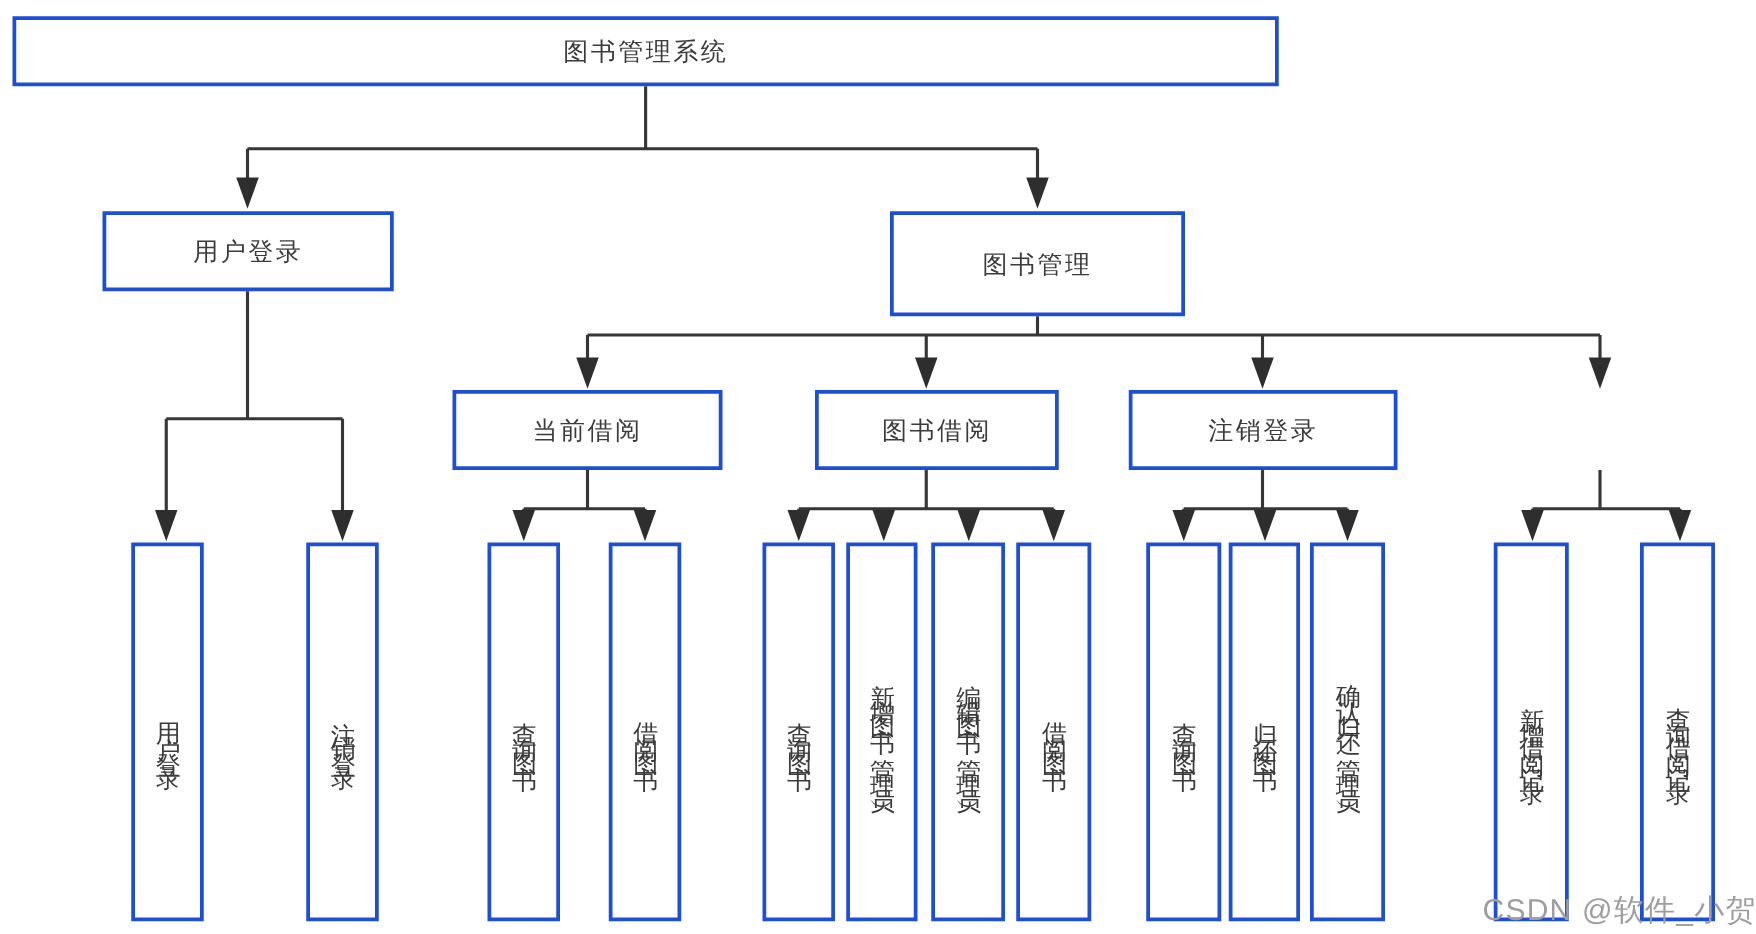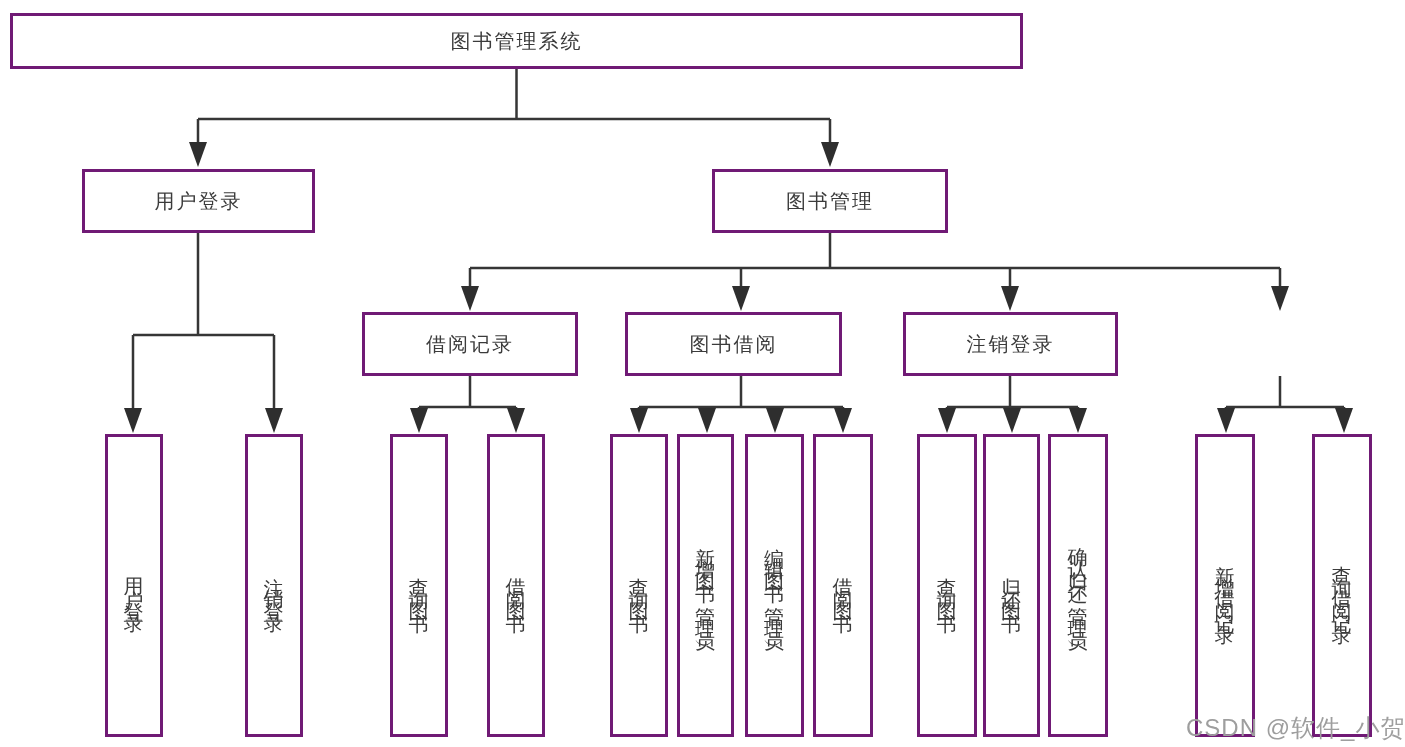--- a/index.html
+++ b/index.html
@@ -2,34 +2,34 @@
 <html><head>
 <meta charset="utf-8">
 <style>
   html,body{margin:0;padding:0;background:#ffffff;}
   #canvas{
     position:relative;width:1405px;height:747px;background:#ffffff;overflow:hidden;
     font-family:"Liberation Sans", sans-serif;
   }
   #connectors{position:absolute;left:0;top:0;width:1405px;height:747px;pointer-events:none;}
   .box{
-    position:absolute;box-sizing:border-box;border:3px solid #701a75;background:#ffffff;
+    position:absolute;box-sizing:border-box;border:3px solid #1d4ed8;background:#ffffff;
     display:flex;align-items:center;justify-content:center;color:#3b3b3b;
   }
   .h-box{font-size:20px;letter-spacing:2px;white-space:nowrap;}
   .v-box{
     writing-mode:vertical-rl;text-orientation:mixed;
     font-size:20px;letter-spacing:12px;line-height:1.0;
   }
   
   #n-root{left:10px;top:13px;width:1013px;height:56px;}
   #n-user-login{left:82px;top:169px;width:233px;height:64px;}
-  #n-book-management{left:712px;top:169px;width:236px;height:64px;text-align:center;}
+  #n-book-management{left:712px;top:169px;width:236px;height:84px;text-align:center;}
   #n-new-book-recommend{left:362px;top:312px;width:216px;height:64px;}
-  #n-book-borrow{left:625px;top:312px;width:217px;height:64px;}
+  #n-book-borrow{left:652px;top:312px;width:195px;height:64px;}
   #n-current-borrow{left:903px;top:312px;width:215px;height:64px;}
   #n-borrow-records{left:1173px;top:312px;width:214px;height:64px;}
   
   .leaf{top:434px;height:303px;}
   #l-user-login{left:105px;width:58px;}
   #l-logout{left:245px;width:58px;}
   #l-query-books-1{left:390px;width:58px;}
   #l-borrow-books-1{left:487px;width:58px;}
   #l-query-books-2{left:610px;width:58px;}
   #l-add-books-admin{left:677px;width:57px;}
@@ -91,21 +91,21 @@
       <polygon points="1217,408 1235,408 1226,433"></polygon>
       <polygon points="1335,408 1353,408 1344,433"></polygon>
     </g>
   </svg>
 
   <div class="box h-box" id="n-root">图书管理系统</div>
 
   <div class="box h-box" id="n-user-login">用户登录</div>
   <div class="box h-box" id="n-book-management">图书管理</div>
 
-  <div class="box h-box" id="n-new-book-recommend">借阅记录</div>
+  <div class="box h-box" id="n-new-book-recommend">当前借阅</div>
   <div class="box h-box" id="n-book-borrow">图书借阅</div>
   <div class="box h-box" id="n-current-borrow">注销登录</div>
 
   <div class="box v-box leaf" id="l-user-login">用户登录</div>
   <div class="box v-box leaf" id="l-logout">注销登录</div>
   <div class="box v-box leaf" id="l-query-books-1">查询图书</div>
   <div class="box v-box leaf" id="l-borrow-books-1">借阅图书</div>
   <div class="box v-box leaf" id="l-query-books-2">查询图书</div>
   <div class="box v-box leaf" id="l-add-books-admin">新增图书（管理员）</div>
   <div class="box v-box leaf" id="l-edit-books-admin">编辑图书（管理员）</div>

